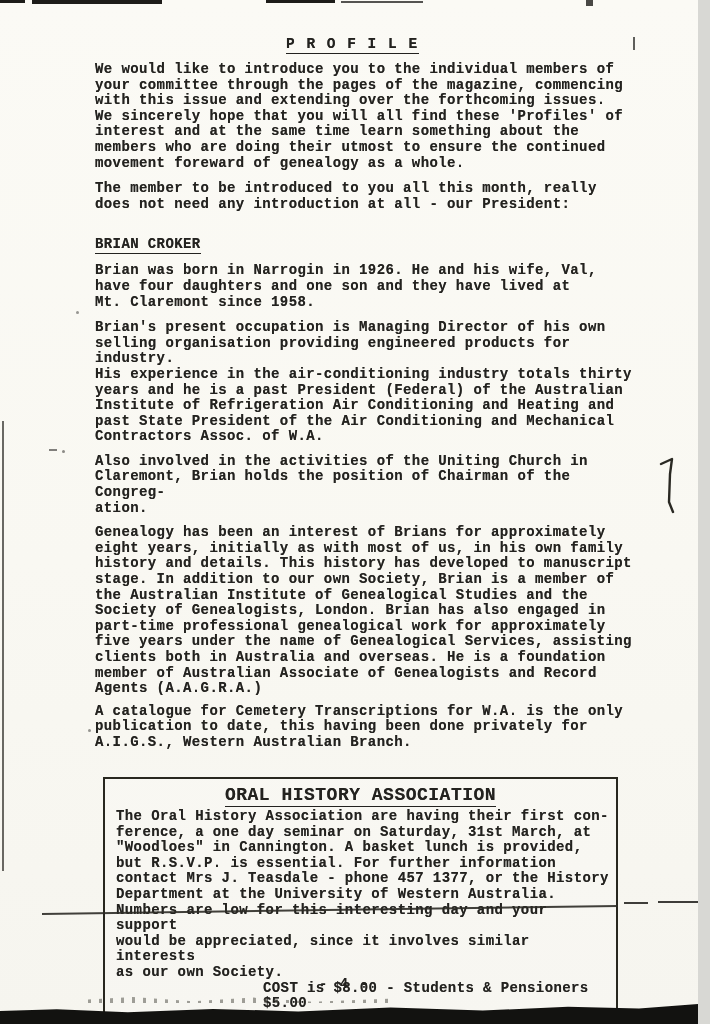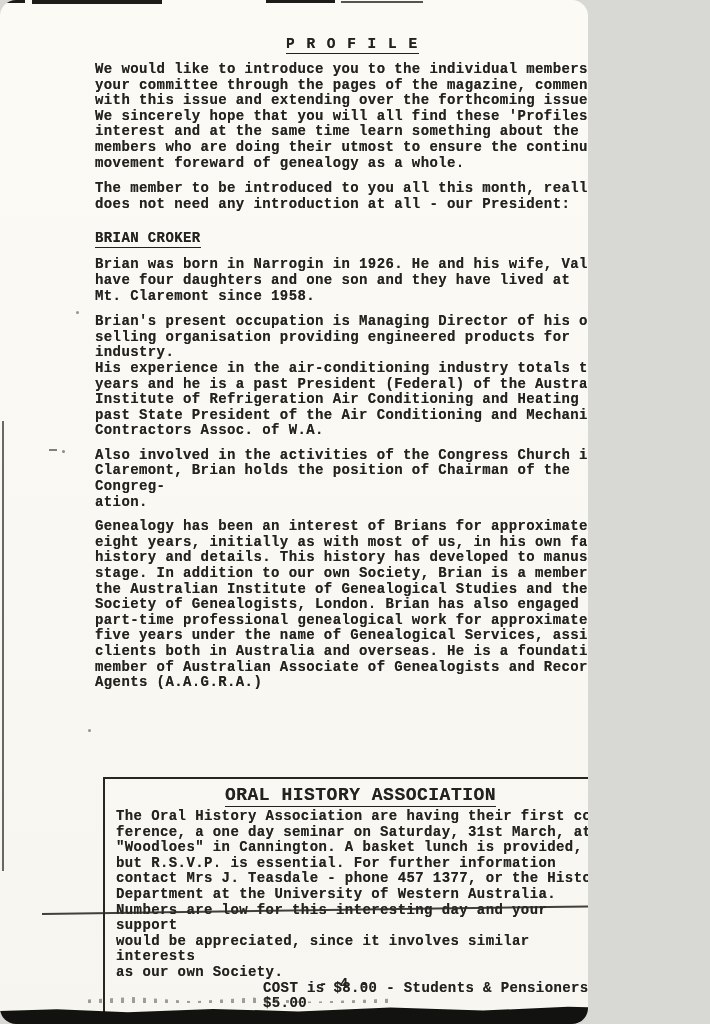--- a/index.html
+++ b/index.html
@@ -1,33 +1,32 @@
 <!DOCTYPE html>
 <html><head>
 <meta charset="utf-8">
 <style>
   html,body{margin:0;padding:0;background:#d8d8d4;}
   .page{
-    position:relative;width:588px;height:1024px;overflow:hidden;
+    position:relative;width:698px;height:1024px;overflow:hidden;
     background:linear-gradient(180deg,#fbfaf5 0%,#f9f8f2 55%,#f6f5ef 100%);
     font-family:"Liberation Mono","DejaVu Sans Mono",monospace;
     color:#23221f;
-    border-radius:16px;
   }
   .para{
     margin:0 0 10px 0;white-space:pre-line;
     font-size:14px;line-height:15.6px;font-weight:600;letter-spacing:0.4px;
     text-shadow:0 0 .4px rgba(20,20,18,.55);
   }
   .column{position:absolute;left:95px;top:62px;width:545px;}
   .title-wrap{position:absolute;left:286px;top:35px;}
   .u{border-bottom:1.6px solid #23221f;padding-bottom:1px;}
   .doc-title{font-size:14.5px;font-weight:700;letter-spacing:1.5px;white-space:pre;
     text-shadow:0 0 .5px rgba(20,20,18,.6);}
-  .section-heading{display:inline-block;margin:8px 0 9px 0;font-size:14px;font-weight:700;
+  .section-heading{display:inline-block;margin:14px 0 9px 0;font-size:14px;font-weight:700;
     letter-spacing:0.4px;text-shadow:0 0 .5px rgba(20,20,18,.6);}
   .notice-box{
     position:absolute;left:103px;top:777px;width:511px;
     border:2px solid #28271f;padding:5px 0 8px 0;background:rgba(255,255,255,0.15);
   }
   .notice-heading-row{text-align:center;margin:1px 0 4px 0;}
   .notice-heading{font-size:18px;font-weight:700;letter-spacing:0.5px;
     text-shadow:0 0 .5px rgba(20,20,18,.6);}
   .notice-body{margin:0;padding:0 0 0 11px;}
   .notice-cost{margin:0 0 0 158px;padding:0;}
@@ -102,34 +101,37 @@
     <p class="para">Brian was born in Narrogin in 1926.  He and his wife, Val,
 have four daughters and one son and they have lived at
 Mt. Claremont since 1958.</p>
     <p class="para" style="margin-bottom:9px">Brian's present occupation is Managing Director of his own
 selling organisation providing engineered products for industry.
 His experience in the air-conditioning industry totals thirty
 years and he is a past President (Federal) of the Australian
 Institute of Refrigeration Air Conditioning and Heating and
 past State President of the Air Conditioning and Mechanical
 Contractors Assoc. of W.A.</p>
-    <p class="para" style="margin-bottom:9px">Also involved in the activities of the Congress Church in
+    <p class="para" style="margin-bottom:9px">Also involved in the activities of the Uniting Church in
 Claremont, Brian holds the position of Chairman of the Congreg-
 ation.</p>
     <p class="para" style="margin-bottom:7px">Genealogy has been an interest of Brians for approximately
 eight years, initially as with most of us, in his own family
 history and details.  This history has developed to manuscript
 stage.  In addition to our own Society, Brian is a member of
 the Australian Institute of Genealogical Studies and the
 Society of Genealogists, London.  Brian has also engaged in
 part-time professional genealogical work for approximately
 five years under the name of Genealogical Services, assisting
 clients both in Australia and overseas.  He is a foundation
 member of Australian Associate of Genealogists and Record
 Agents (A.A.G.R.A.)</p>
+    <p class="para">A catalogue for Cemetery Transcriptions for W.A. is the only
+publication to date, this having been done privately for
+A.I.G.S., Western Australian Branch.</p>
   </div>
 
   <div class="notice-box">
     <div class="notice-heading-row">
       <span class="notice-heading u">ORAL HISTORY ASSOCIATION</span>
     </div>
     <p class="para notice-body" style="margin:0">The Oral History Association are having their first con-
 ference, a one day seminar on Saturday, 31st March, at
 "Woodloes" in Cannington.  A basket lunch is provided,
 but R.S.V.P. is essential.  For further information

